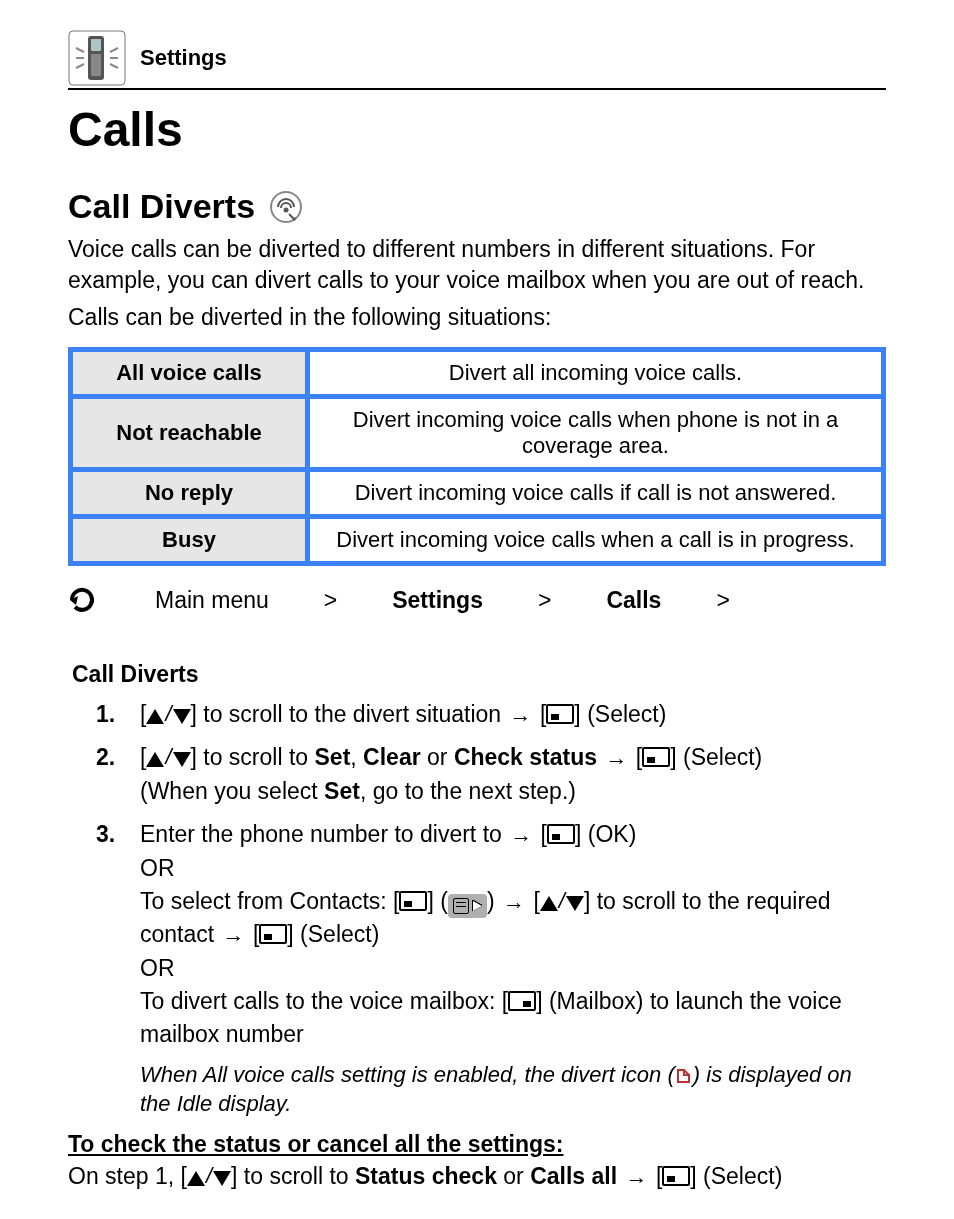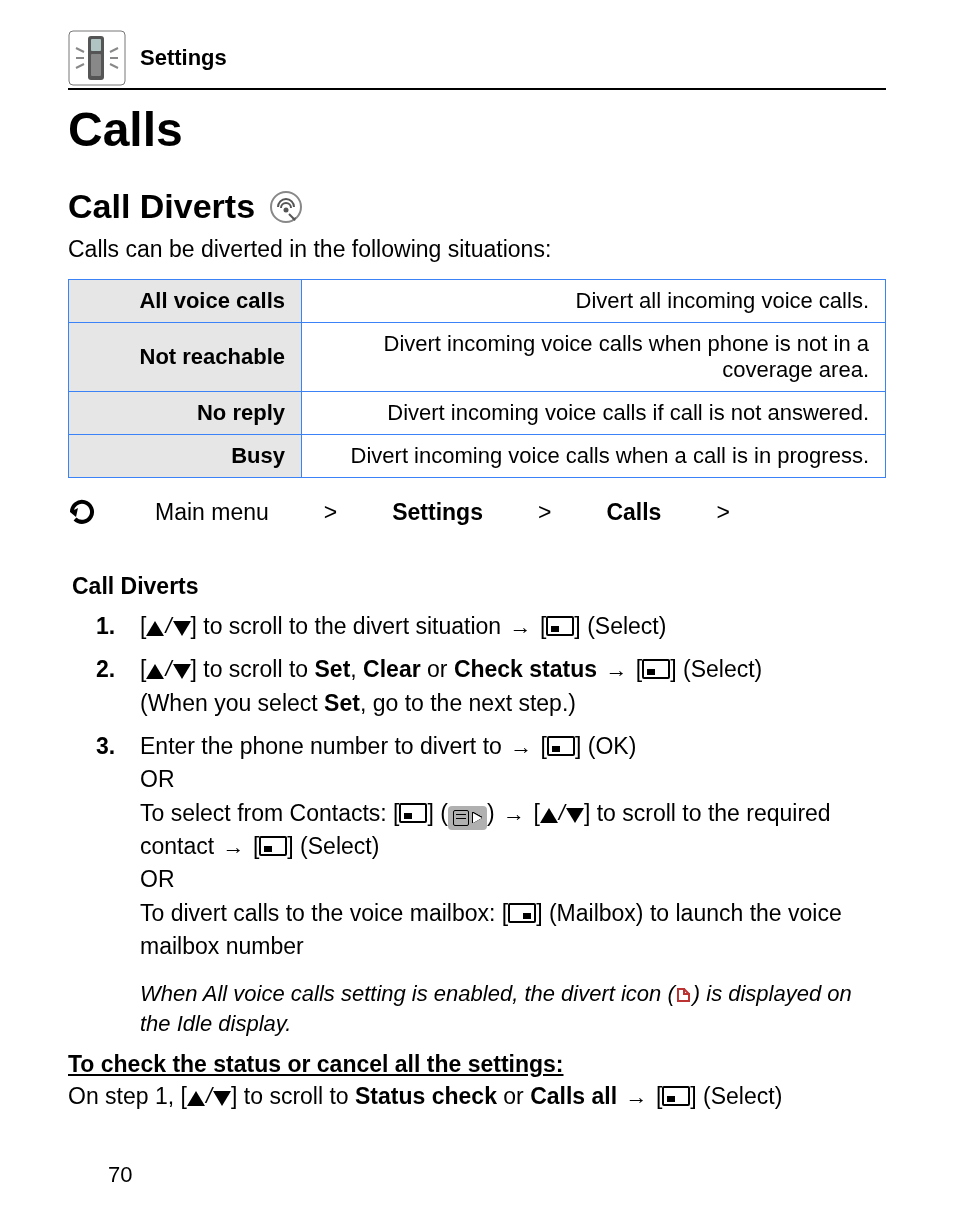--- a/index.html
+++ b/index.html
@@ -55,23 +55,23 @@
     line-height: 1.35;
     margin: 0 0 6px 0;
   }
   table.divert {
     border-collapse: collapse;
     width: 100%;
     margin: 14px 0 20px 0;
     font-size: 22px;
   }
   table.divert th, table.divert td {
-    border: 1px solid #3b82f6;
+    border: 5px solid #3b82f6;
     padding: 8px 16px;
-    text-align: right;
+    text-align: center;
     vertical-align: middle;
   }
   table.divert th {
     background: #e6e6e6;
     font-weight: bold;
     width: 200px;
   }
   .nav-line {
     display: flex;
     align-items: center;
@@ -199,21 +199,21 @@
   .divert-icon {
     display: inline-block;
     width: 18px;
     height: 18px;
     vertical-align: -3px;
   }
   .note {
     font-style: italic;
     font-size: 22px;
     line-height: 1.35;
-    margin-top: 16px;
+    margin-top: 8px;
   }
   .check-head {
     font-weight: bold;
     font-size: 23px;
     margin: 10px 0 2px 0;
     text-decoration: underline;
   }
   .check-body {
     font-size: 23px;
     line-height: 1.4;
@@ -259,20 +259,21 @@
         <circle cx="17" cy="17" r="15" fill="none" stroke="#888" stroke-width="2"></circle>
         <path d="M9 17 a8 8 0 0 1 16 0" fill="none" stroke="#555" stroke-width="2"></path>
         <path d="M12 18 a5 5 0 0 1 10 0" fill="none" stroke="#555" stroke-width="2"></path>
         <circle cx="17" cy="20" r="2.5" fill="#555"></circle>
         <path d="M20 24 l5 5" stroke="#555" stroke-width="2"></path>
         <path d="M23 29 l4 -2 -1 4 z" fill="#555"></path>
       </svg>
     </span>
   </div>
 
+  <p class="body">Voice calls can be diverted to different numbers in different situations. For example, you can divert calls to your voice mailbox when you are out of reach.</p>
   <p class="body">Calls can be diverted in the following situations:</p>
 
   <table class="divert">
     <tbody>
       <tr>
         <th>All voice calls</th>
         <td>Divert all incoming voice calls.</td>
       </tr>
       <tr>
         <th>Not reachable</th>

